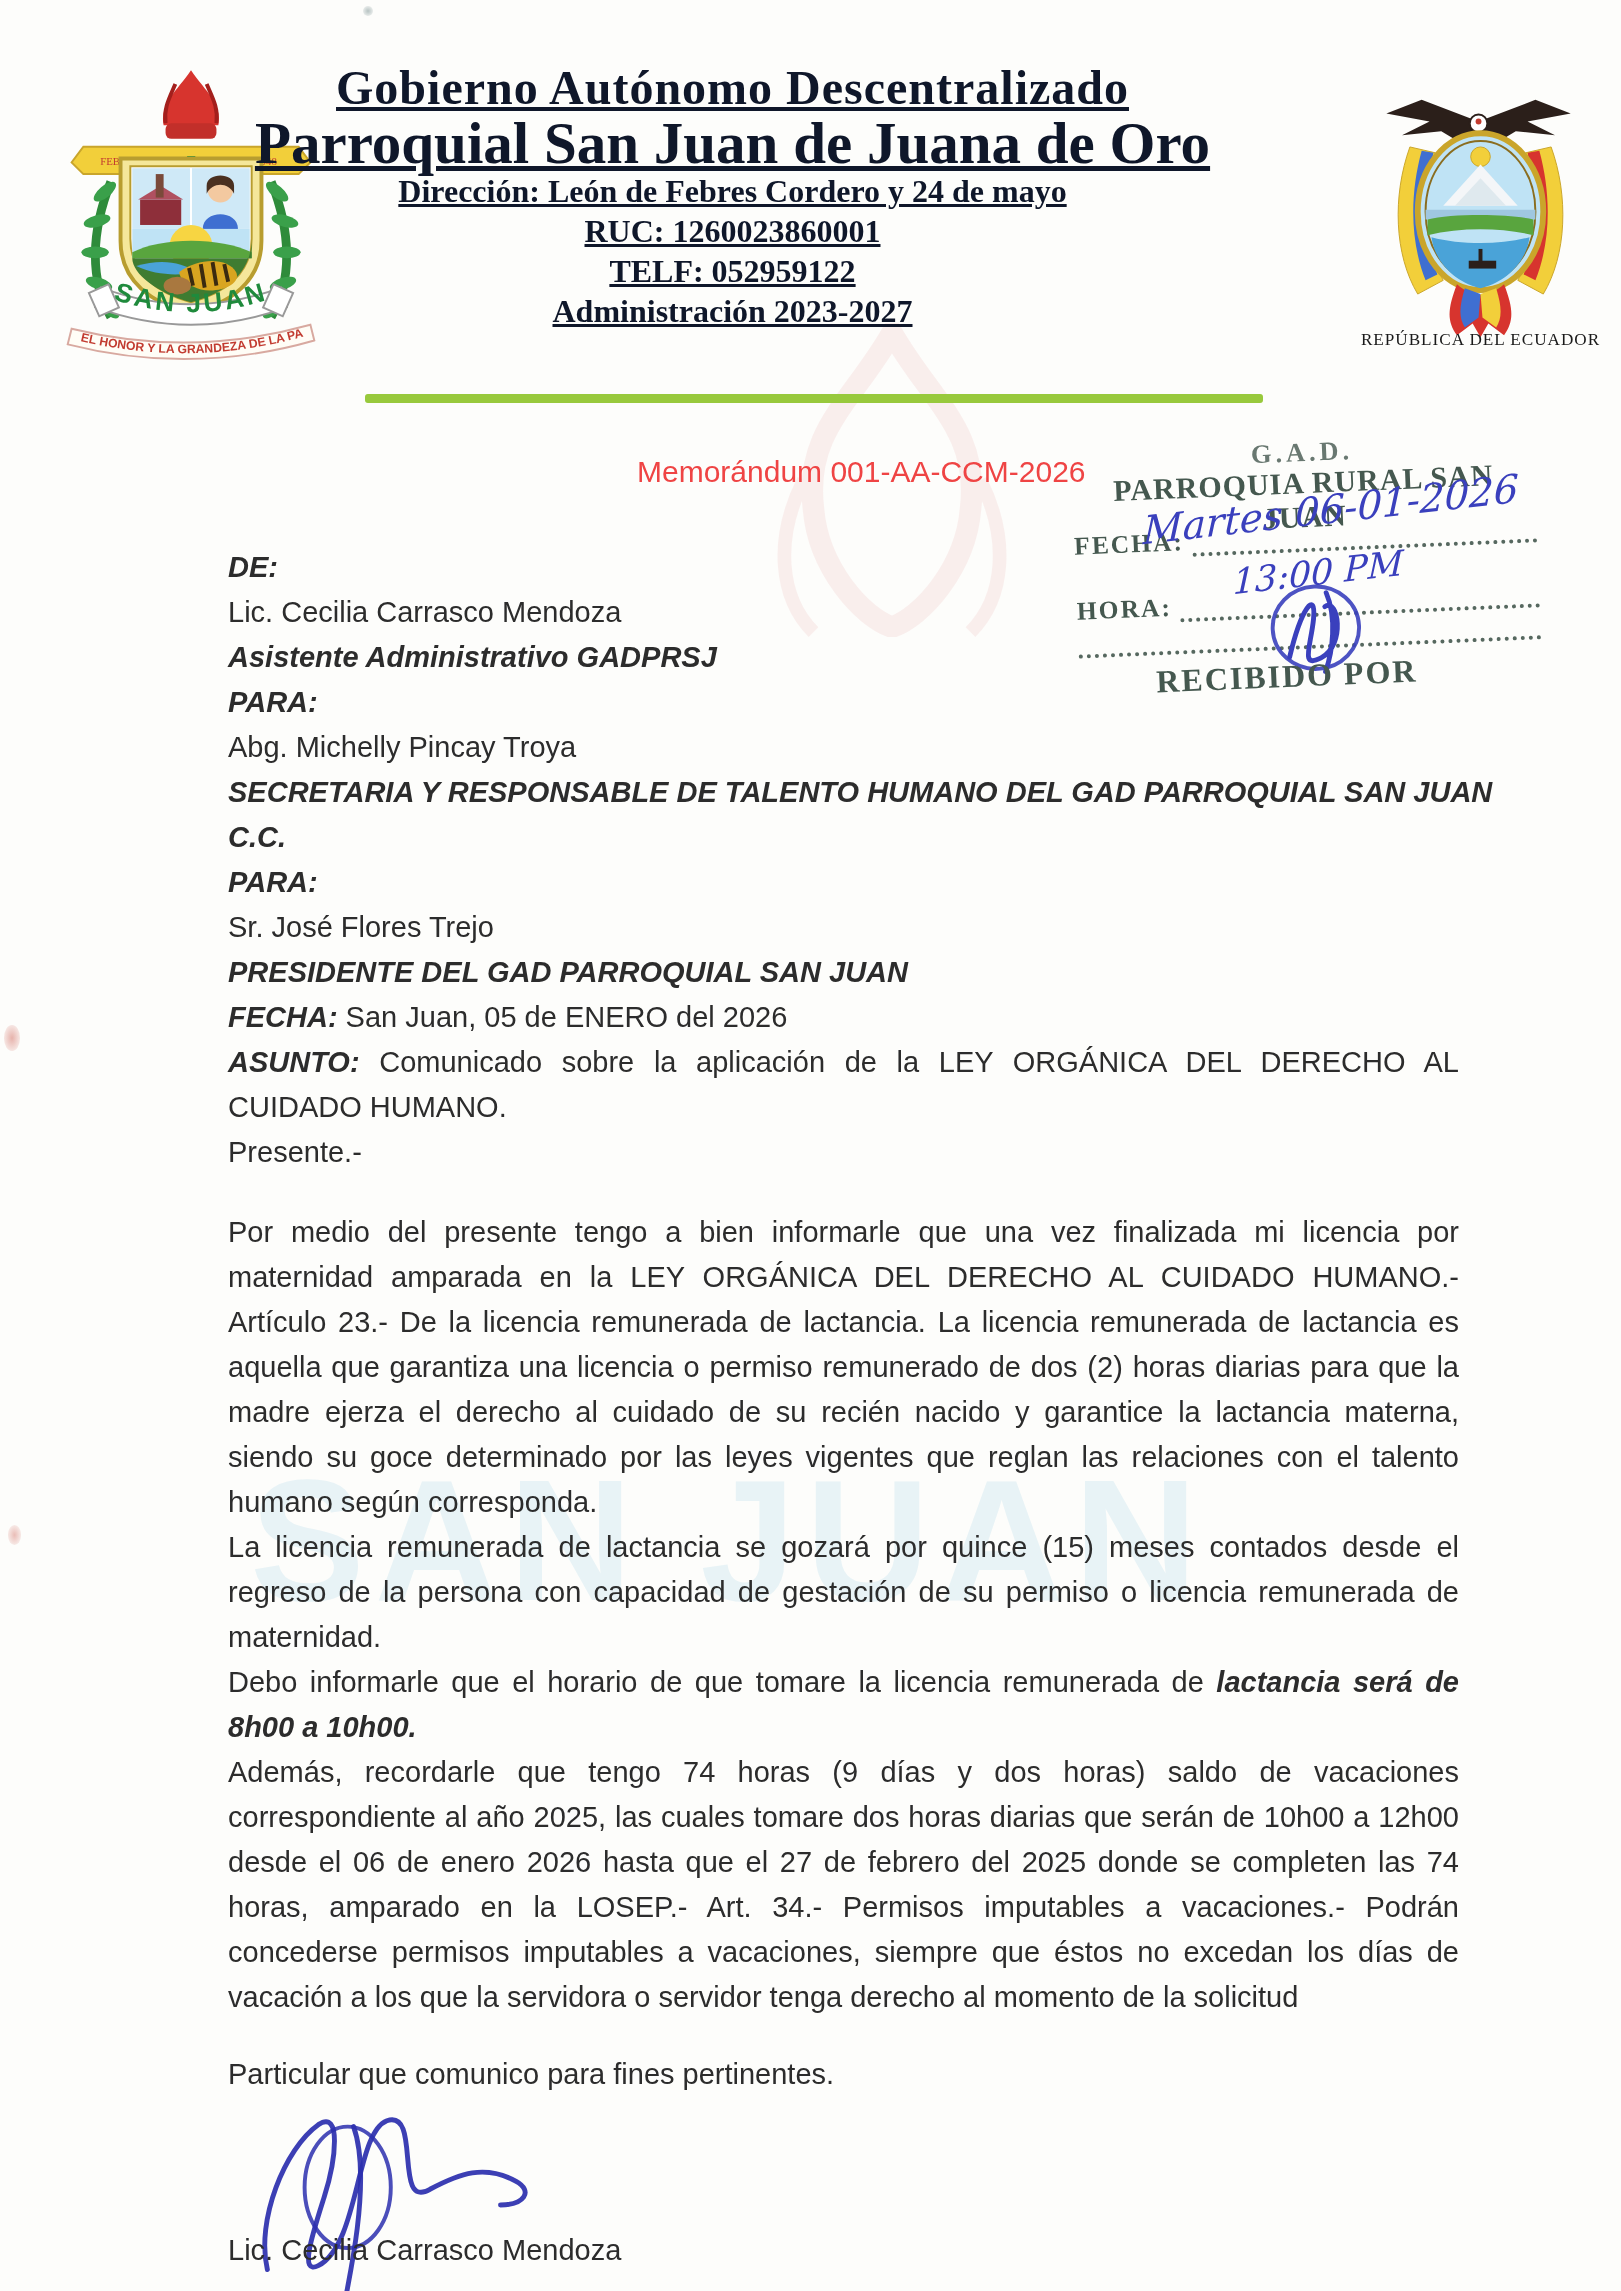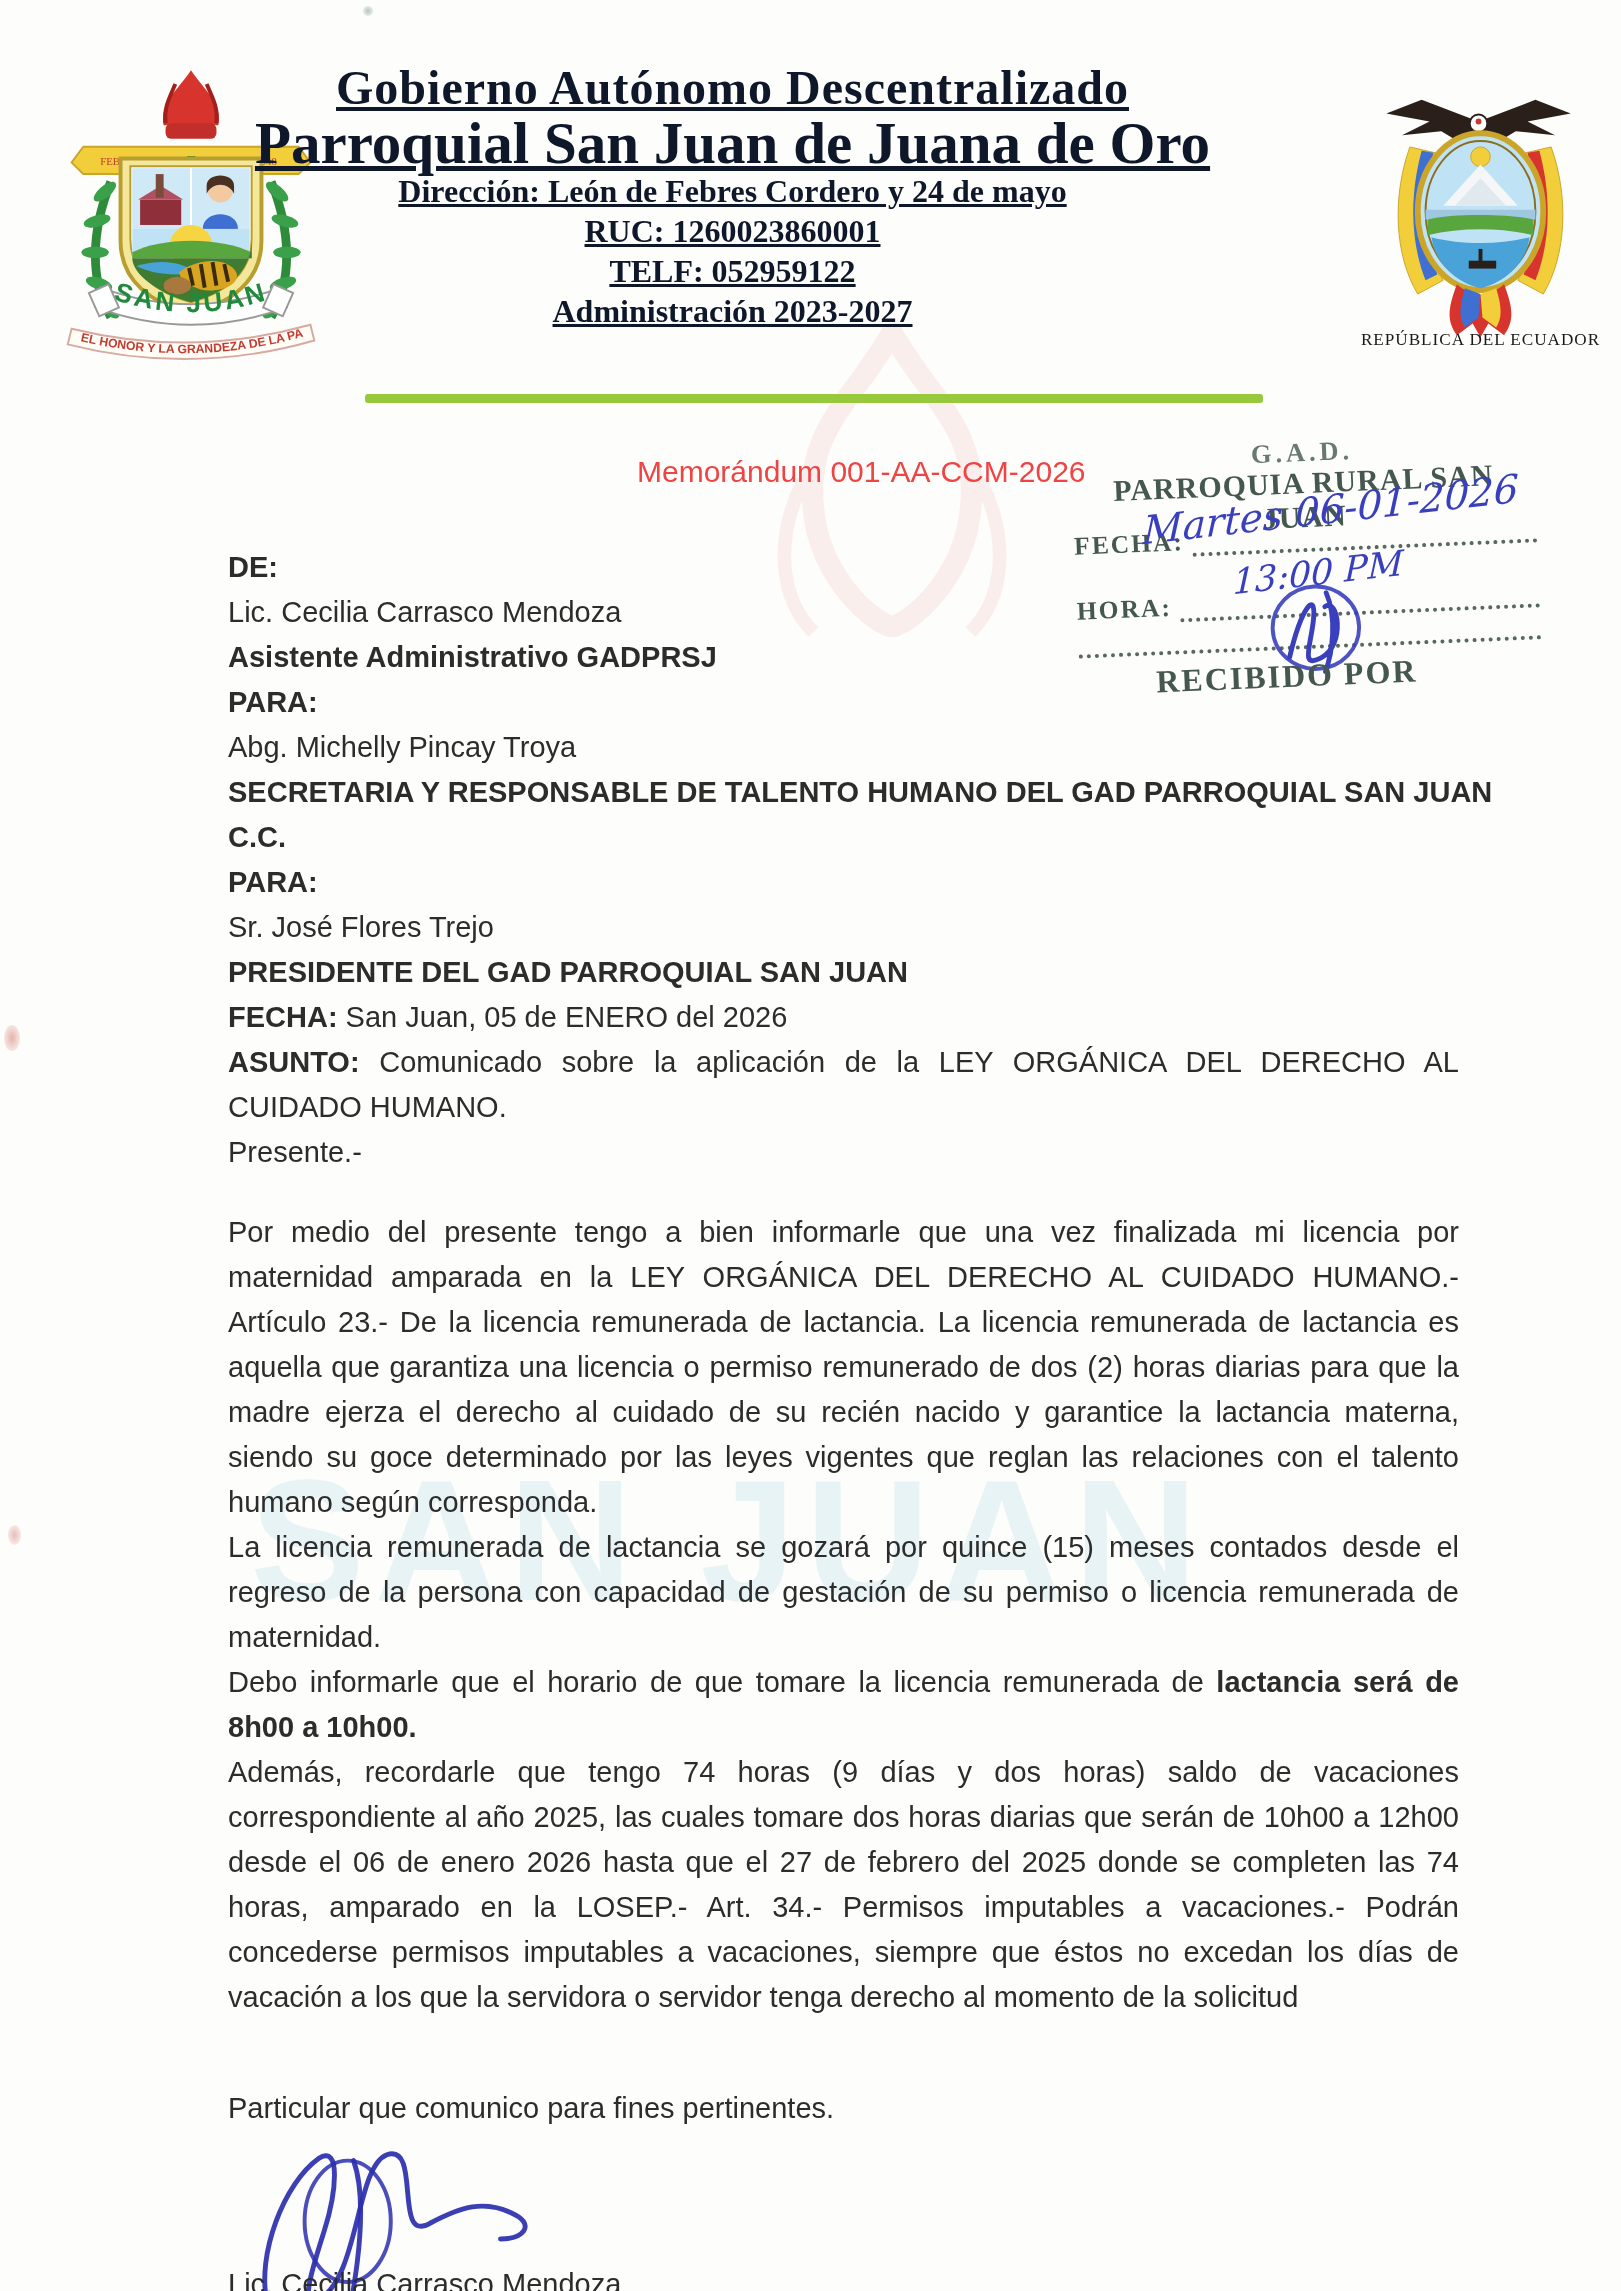--- a/index.html
+++ b/index.html
@@ -29,26 +29,26 @@
   .st-row .dots{flex:1;border-bottom:4.9px dotted #45584f;height:29px;margin-left:7.8px;opacity:.9;}
   .st-dotline{position:absolute;left:0;top:208px;width:100%;border-bottom:4.9px dotted #45584f;height:0;opacity:.9;}
   .st-recibido{position:absolute;top:220px;left:0;width:100%;text-align:center;font-size:32px;
                font-weight:bold;letter-spacing:2px;padding-right:49px;box-sizing:border-box;}
   .hw{font-family:"DejaVu Serif",serif;font-style:italic;color:#3a40bd;}
   .hw-fecha{position:absolute;top:51px;left:69px;font-size:39px;transform:rotate(-4deg) skewX(-8deg);white-space:nowrap;}
   .hw-hora{position:absolute;top:116px;left:157px;font-size:35px;transform:rotate(-4deg) skewX(-8deg);white-space:nowrap;}
   .st-initials{position:absolute;top:137px;left:181px;}
   
   .doc{position:absolute;left:228px;top:545px;width:1231px;font-size:29px;line-height:45px;color:#2c2c2c;}
-  .doc .b{font-weight:bold;}
+  .doc .b{font-weight:bold;font-style:italic;}
   .line{white-space:nowrap;}
   .asunto{text-align:justify;}
   .gap18{height:17.6px;}
   .para{margin:0;text-align:justify;}
-  .closing{margin-top:66px;}
+  .closing{margin-top:32px;}
   .sig-block{position:relative;margin-top:5.9px;height:294px;}
   .sig-svg{position:absolute;left:9.8px;top:0;}
   .sig-text{position:absolute;left:0;top:125px;}
   
   .wm-flame{position:absolute;left:686px;top:323px;opacity:.14;pointer-events:none;}
   .wm-text{position:absolute;left:250px;top:1441px;font-weight:bold;font-size:172px;letter-spacing:9.8px;
            color:rgba(125,195,225,.16);pointer-events:none;white-space:nowrap;}
   .mark-red1{position:absolute;left:3.9px;top:1025px;width:15.7px;height:25.5px;border-radius:50%;
              background:radial-gradient(#dd9289,rgba(221,146,137,0));opacity:.7;}
   .mark-red2{position:absolute;left:7.8px;top:1525px;width:13.7px;height:19.6px;border-radius:50%;

